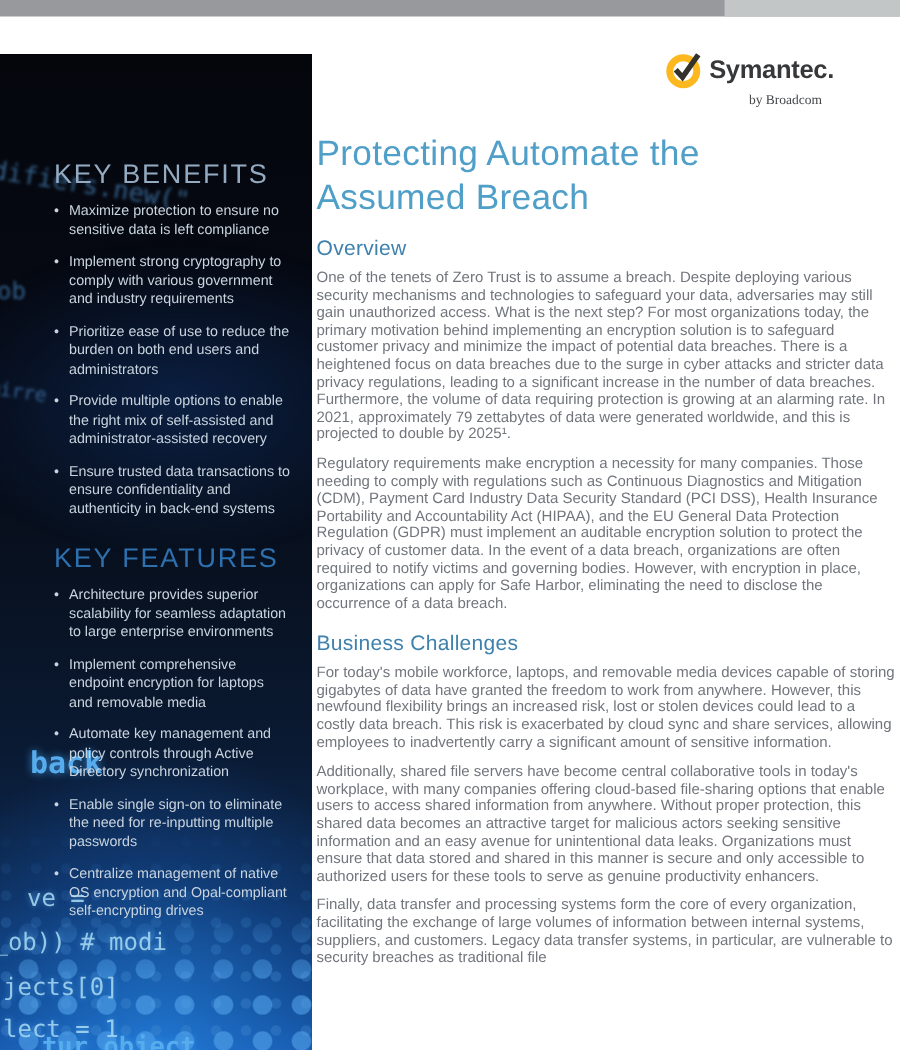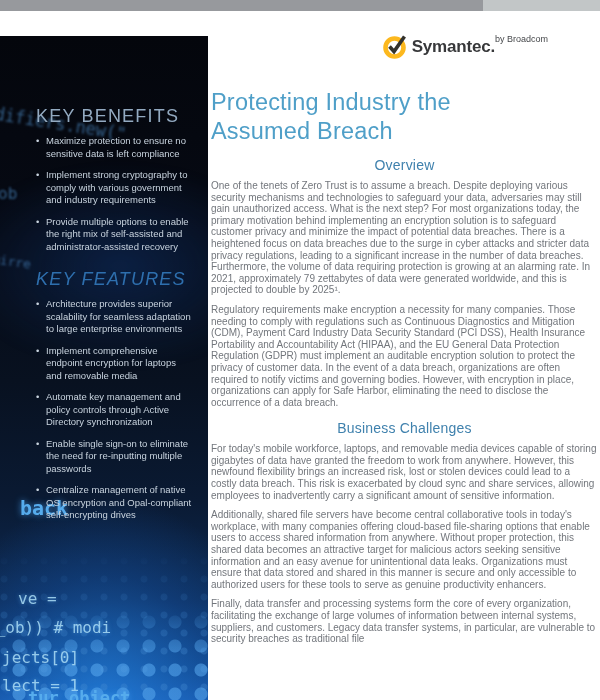--- a/index.html
+++ b/index.html
@@ -50,44 +50,44 @@
 
   .side-content{position:relative;z-index:3;}
   .brief-tag{
     margin:58px 0 0 36px;color:#e51937;font-size:12.5px;font-weight:bold;
     letter-spacing:2.2px;
   }
   .side-h{
     margin:70px 16px 0 36px;font-size:18px;letter-spacing:1.2px;font-weight:400;
   }
   .side-h.benefits{color:#8fa6bd;color:#93aac1;}
-  .side-h.features{color:#2e6fae;font-style:italic;}
+  .side-h.features{color:#2e6fae;}
   .side-list{margin:8px 14px 0 36px;padding:0;list-style:none;}
   .side-list li{
     position:relative;margin:0 0 9px 0;padding-left:10px;
     font-size:9.5px;line-height:12.5px;color:#c9d4df;
   }
   .side-list li::before{
     content:"•";position:absolute;left:0;top:0;color:#c9d4df;
   }
 
   
   .main{position:absolute;left:211px;top:0;width:387px;height:700px;}
   .logo{
-    position:absolute;top:33px;right:44px;display:flex;align-items:flex-start;
+    position:absolute;top:33px;right:44px;display:flex;flex-direction:column;align-items:flex-end;
   }
   .logo-row{display:flex;align-items:center;gap:3px;}
   .logo-brand{font-size:17px;font-weight:bold;color:#37383a;letter-spacing:-0.2px;}
-  .logo-sub{font-size:9px;color:#46484b;margin:1px 8px 0 0;}
+  .logo-sub{font-size:9px;color:#46484b;margin:1px 8px 0 0;font-family:Liberation Serif, serif;}
   .doc-title{
     margin:88px 0 0 0;max-width:305px;font-size:23.5px;line-height:29px;
     font-weight:400;color:#4f9fc8;letter-spacing:0.2px;
   }
   .sec-h{
-    margin:11px 0 0 0;font-size:14px;font-weight:400;color:#3f81ad;letter-spacing:0.2px;text-align:center;
+    margin:11px 0 0 0;font-size:14px;font-weight:400;color:#3f81ad;letter-spacing:0.2px;
   }
   .sec-h.bc{margin-top:12px;}
   .main p{
     margin:7px 0 0 0;font-size:10px;line-height:11.6px;color:#72767c;
   }
   .main p + p{margin-top:8px;}
 </style>
 </head>
 <body>
 
@@ -109,21 +109,23 @@
   <span class="frag pale" style="left:2px;top:612px;font-size:16px;">jects[0]</span>
   <span class="frag pale" style="left:2px;top:640px;font-size:16px;">lect = 1</span>
   <span class="frag bright" style="left:28px;top:652px;font-size:17px;font-weight:bold;">tur object</span>
 
   <div class="side-content">
 
     <h3 class="side-h benefits">KEY BENEFITS</h3>
     <ul class="side-list">
       <li>Maximize protection to ensure no sensitive data is left compliance</li>
       <li>Implement strong cryptography to comply with various government and industry requirements</li>
+      <li>Prioritize ease of use to reduce the burden on both end users and administrators</li>
       <li>Provide multiple options to enable the right mix of self-assisted and administrator-assisted recovery</li>
+      <li>Ensure trusted data transactions to ensure confidentiality and authenticity in back-end systems</li>
     </ul>
 
     <h3 class="side-h features" style="margin-top:16px;">KEY FEATURES</h3>
     <ul class="side-list">
       <li>Architecture provides superior scalability for seamless adaptation to large enterprise environments</li>
       <li>Implement comprehensive endpoint encryption for laptops and removable media</li>
       <li>Automate key management and policy controls through Active Directory synchronization</li>
       <li>Enable single sign-on to eliminate the need for re-inputting multiple passwords</li>
       <li>Centralize management of native OS encryption and Opal-compliant self-encrypting drives</li>
     </ul>
@@ -137,21 +139,21 @@
         <circle cx="12.5" cy="14.5" r="9" fill="#ffffff" stroke="#fcb81e" stroke-width="4.6"></circle>
         <path d="M7.5 13.5 L12 18.5 L22.5 3.5" fill="none" stroke="#33322c" stroke-width="3.6"></path>
       </svg>
     </span>
     <span class="logo-brand">Symantec.</span>
   </div>
   <span class="logo-sub">by Broadcom</span>
 </div>
 
 <main class="main">
-  <h1 class="doc-title">Protecting Industry the Assumed Breach</h1>
+  <h1 class="doc-title">Protecting Automate the Assumed Breach</h1>
 
   <h2 class="sec-h">Overview</h2>
   <p>One of the tenets of Zero Trust is to assume a breach. Despite deploying various security mechanisms and technologies to safeguard your data, adversaries may still gain unauthorized access. What is the next step? For most organizations today, the primary motivation behind implementing an encryption solution is to safeguard customer privacy and minimize the impact of potential data breaches. There is a heightened focus on data breaches due to the surge in cyber attacks and stricter data privacy regulations, leading to a significant increase in the number of data breaches. Furthermore, the volume of data requiring protection is growing at an alarming rate. In 2021, approximately 79 zettabytes of data were generated worldwide, and this is projected to double by 2025¹.</p>
   <p>Regulatory requirements make encryption a necessity for many companies. Those needing to comply with regulations such as Continuous Diagnostics and Mitigation (CDM), Payment Card Industry Data Security Standard (PCI DSS), Health Insurance Portability and Accountability Act (HIPAA), and the EU General Data Protection Regulation (GDPR) must implement an auditable encryption solution to protect the privacy of customer data. In the event of a data breach, organizations are often required to notify victims and governing bodies. However, with encryption in place, organizations can apply for Safe Harbor, eliminating the need to disclose the occurrence of a data breach.</p>
 
   <h2 class="sec-h bc">Business Challenges</h2>
   <p>For today's mobile workforce, laptops, and removable media devices capable of storing gigabytes of data have granted the freedom to work from anywhere. However, this newfound flexibility brings an increased risk, lost or stolen devices could lead to a costly data breach. This risk is exacerbated by cloud sync and share services, allowing employees to inadvertently carry a significant amount of sensitive information.</p>
   <p>Additionally, shared file servers have become central collaborative tools in today's workplace, with many companies offering cloud-based file-sharing options that enable users to access shared information from anywhere. Without proper protection, this shared data becomes an attractive target for malicious actors seeking sensitive information and an easy avenue for unintentional data leaks. Organizations must ensure that data stored and shared in this manner is secure and only accessible to authorized users for these tools to serve as genuine productivity enhancers.</p>
   <p>Finally, data transfer and processing systems form the core of every organization, facilitating the exchange of large volumes of information between internal systems, suppliers, and customers. Legacy data transfer systems, in particular, are vulnerable to security breaches as traditional file</p>
 </main>

